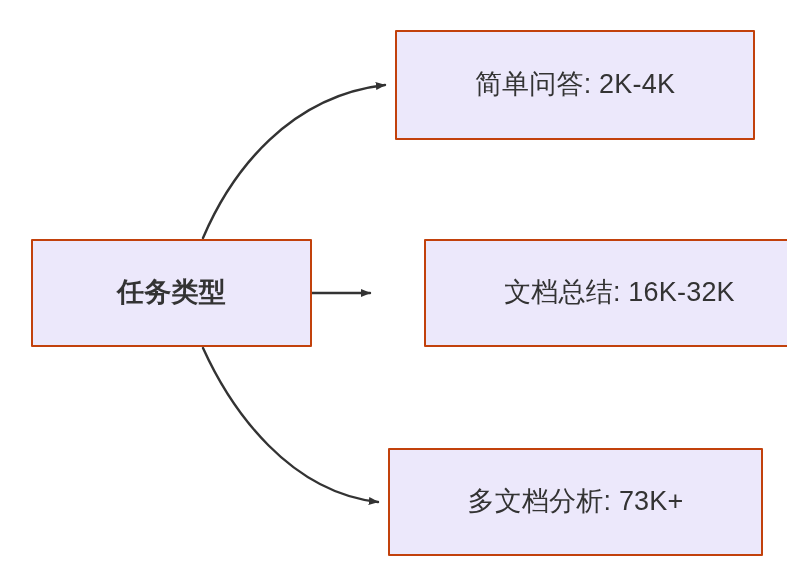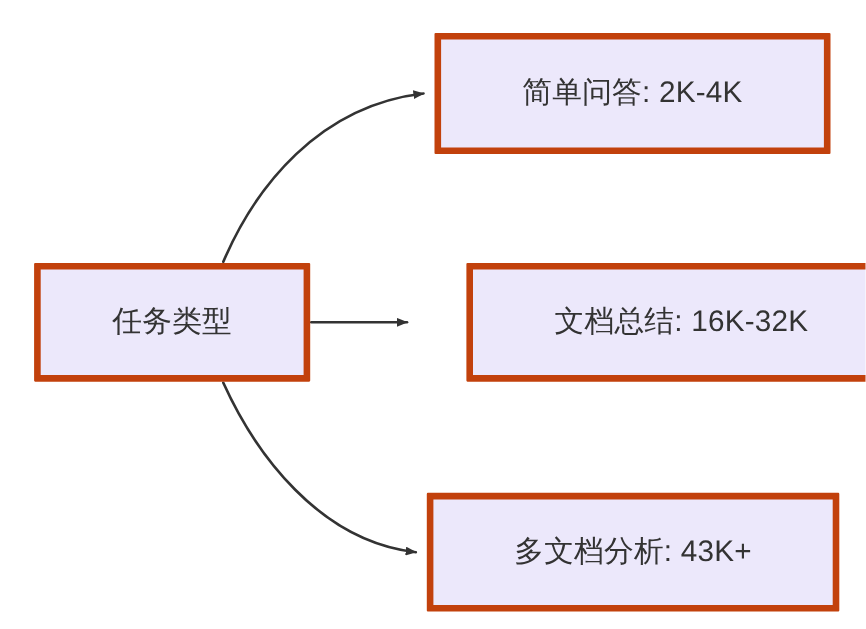--- a/index.html
+++ b/index.html
@@ -22,39 +22,40 @@
     left: 0;
     top: 0;
     width: 787px;
     height: 572px;
     pointer-events: none;
   }
   .node {
     position: absolute;
     box-sizing: border-box;
     background: #ECE8FB;
-    border: 6px solid #c2410c;
+    border: 2px solid #c2410c;
     border-radius: 1px;
     display: flex;
     align-items: center;
     justify-content: center;
     text-align: center;
   }
   .node-label {
     color: #333333;
     font-size: 27px;
     line-height: 1.25;
     letter-spacing: 0.2px;
     white-space: nowrap;
   }
   #node-root {
     left: 31px;
     top: 239px;
-    width: 251px;
+    width: 281px;
     height: 108px;
+    font-weight: bold;
   }
   #node-simple-qa {
     left: 395px;
     top: 30px;
     width: 360px;
     height: 110px;
   }
   #node-doc-summary {
     left: 380px;
     top: 239px;
@@ -94,16 +95,16 @@
 
   <div class="node" id="node-simple-qa">
     <span class="node-label">简单问答: 2K-4K</span>
   </div>
 
   <div class="node" id="node-doc-summary">
     <span class="node-label">文档总结: 16K-32K</span>
   </div>
 
   <div class="node" id="node-multi-doc">
-    <span class="node-label">多文档分析: 43K+</span>
+    <span class="node-label">多文档分析: 73K+</span>
   </div>
 
 </div>
 
 </body></html>

